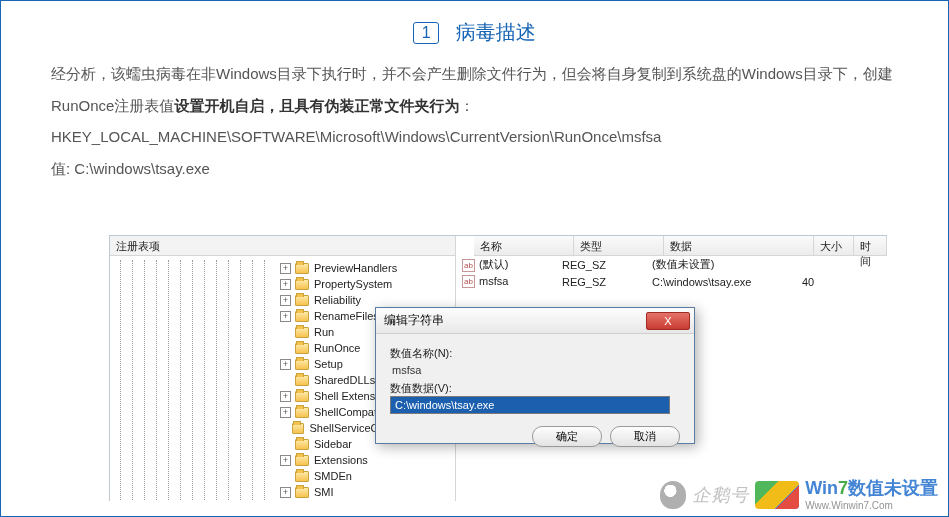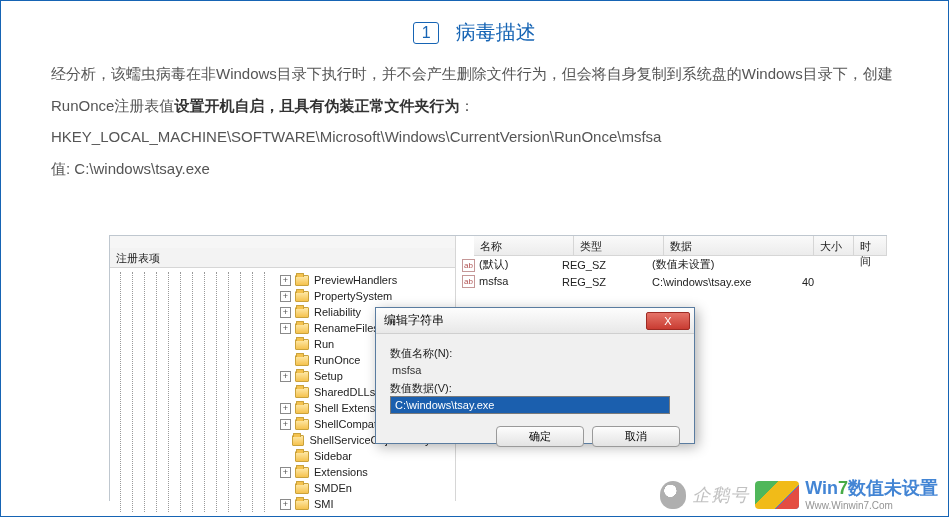--- a/index.html
+++ b/index.html
@@ -56,21 +56,21 @@
     width: 778px;
     height: 266px;
     border-top: 1px solid #bfc7cf;
     border-left: 1px solid #bfc7cf;
     background: #f6f6f6;
     font-size: 11px;
     color: #222;
   }
   .tree-panel {
     position: absolute;
-    left: 0; top: 12px;
+    left: 0; top: 0;
     width: 345px;
     height: 100%;
     background: #fff;
   }
   .tree-header {
     height: 20px;
     line-height: 20px;
     padding-left: 6px;
     border-bottom: 1px solid #d6d6d6;
     background: #f3f3f3;
@@ -235,24 +235,24 @@
     font-size: 11px;
     font-family: inherit;
   }
   .dlg-buttons {
     display: flex;
     justify-content: flex-end;
     gap: 8px;
     padding: 6px 14px 0;
   }
   .dlg-btn {
-    width: 88px; height: 21px;
+    width: 70px; height: 21px;
     background: linear-gradient(#fdfdfd,#e3e3e3);
     border: 1px solid #9a9a9a;
-    border-radius: 4px;
+    border-radius: 10px;
     font-size: 11px;
   }
 
   .watermark {
     position: absolute;
     right: 10px;
     bottom: 4px;
     display: flex;
     align-items: center;
     gap: 6px;

